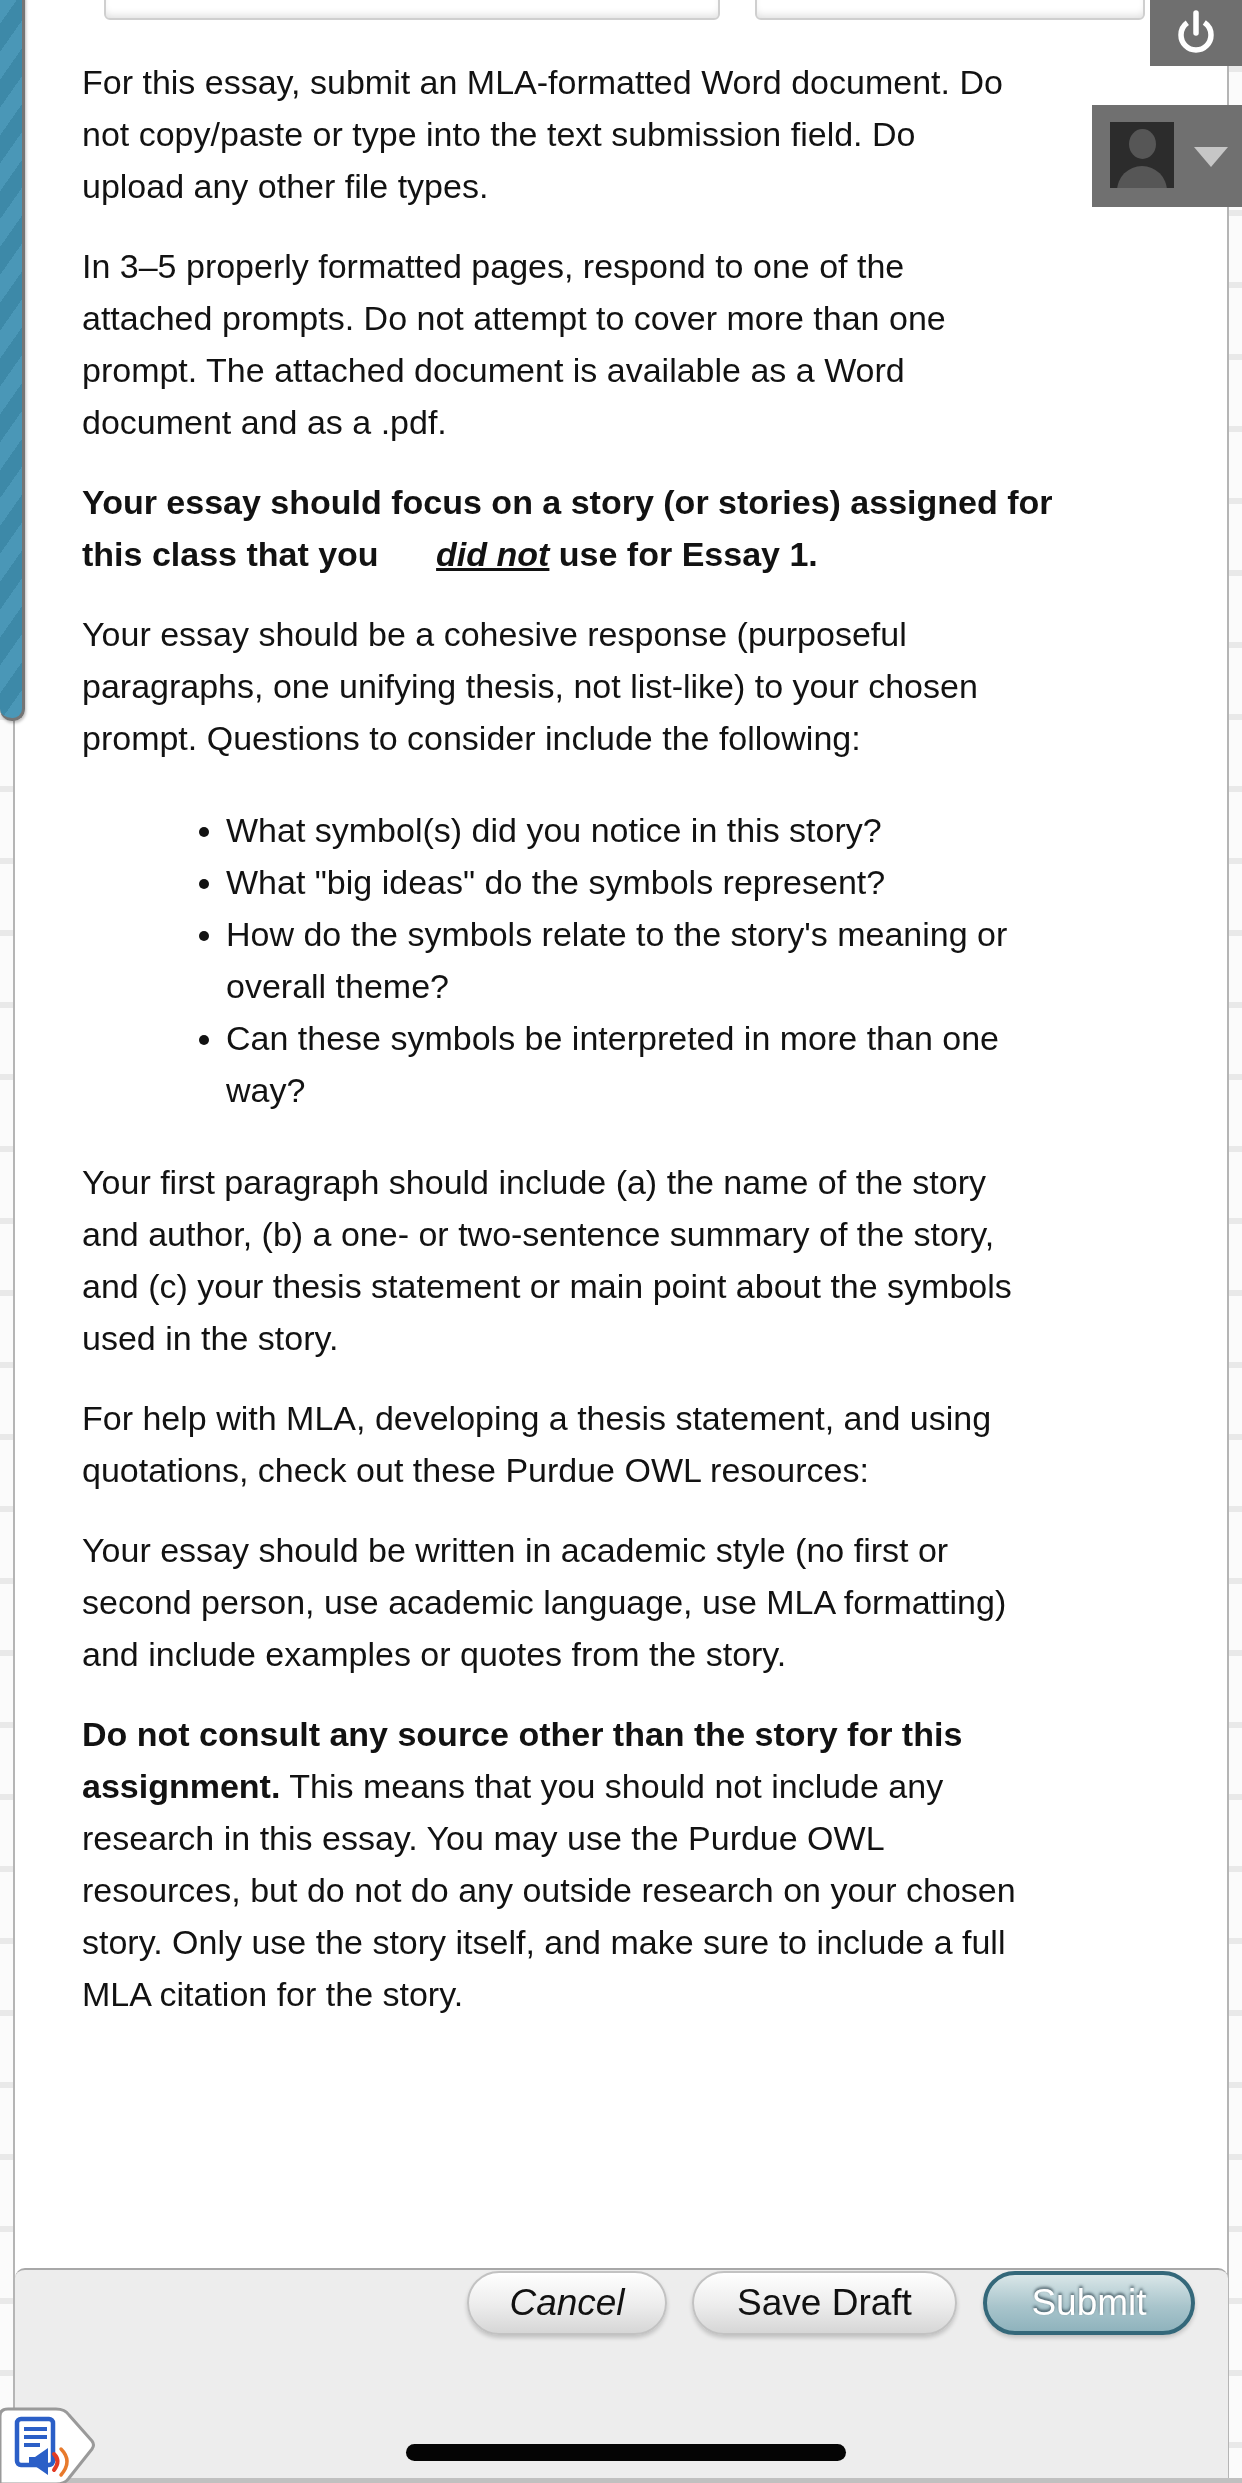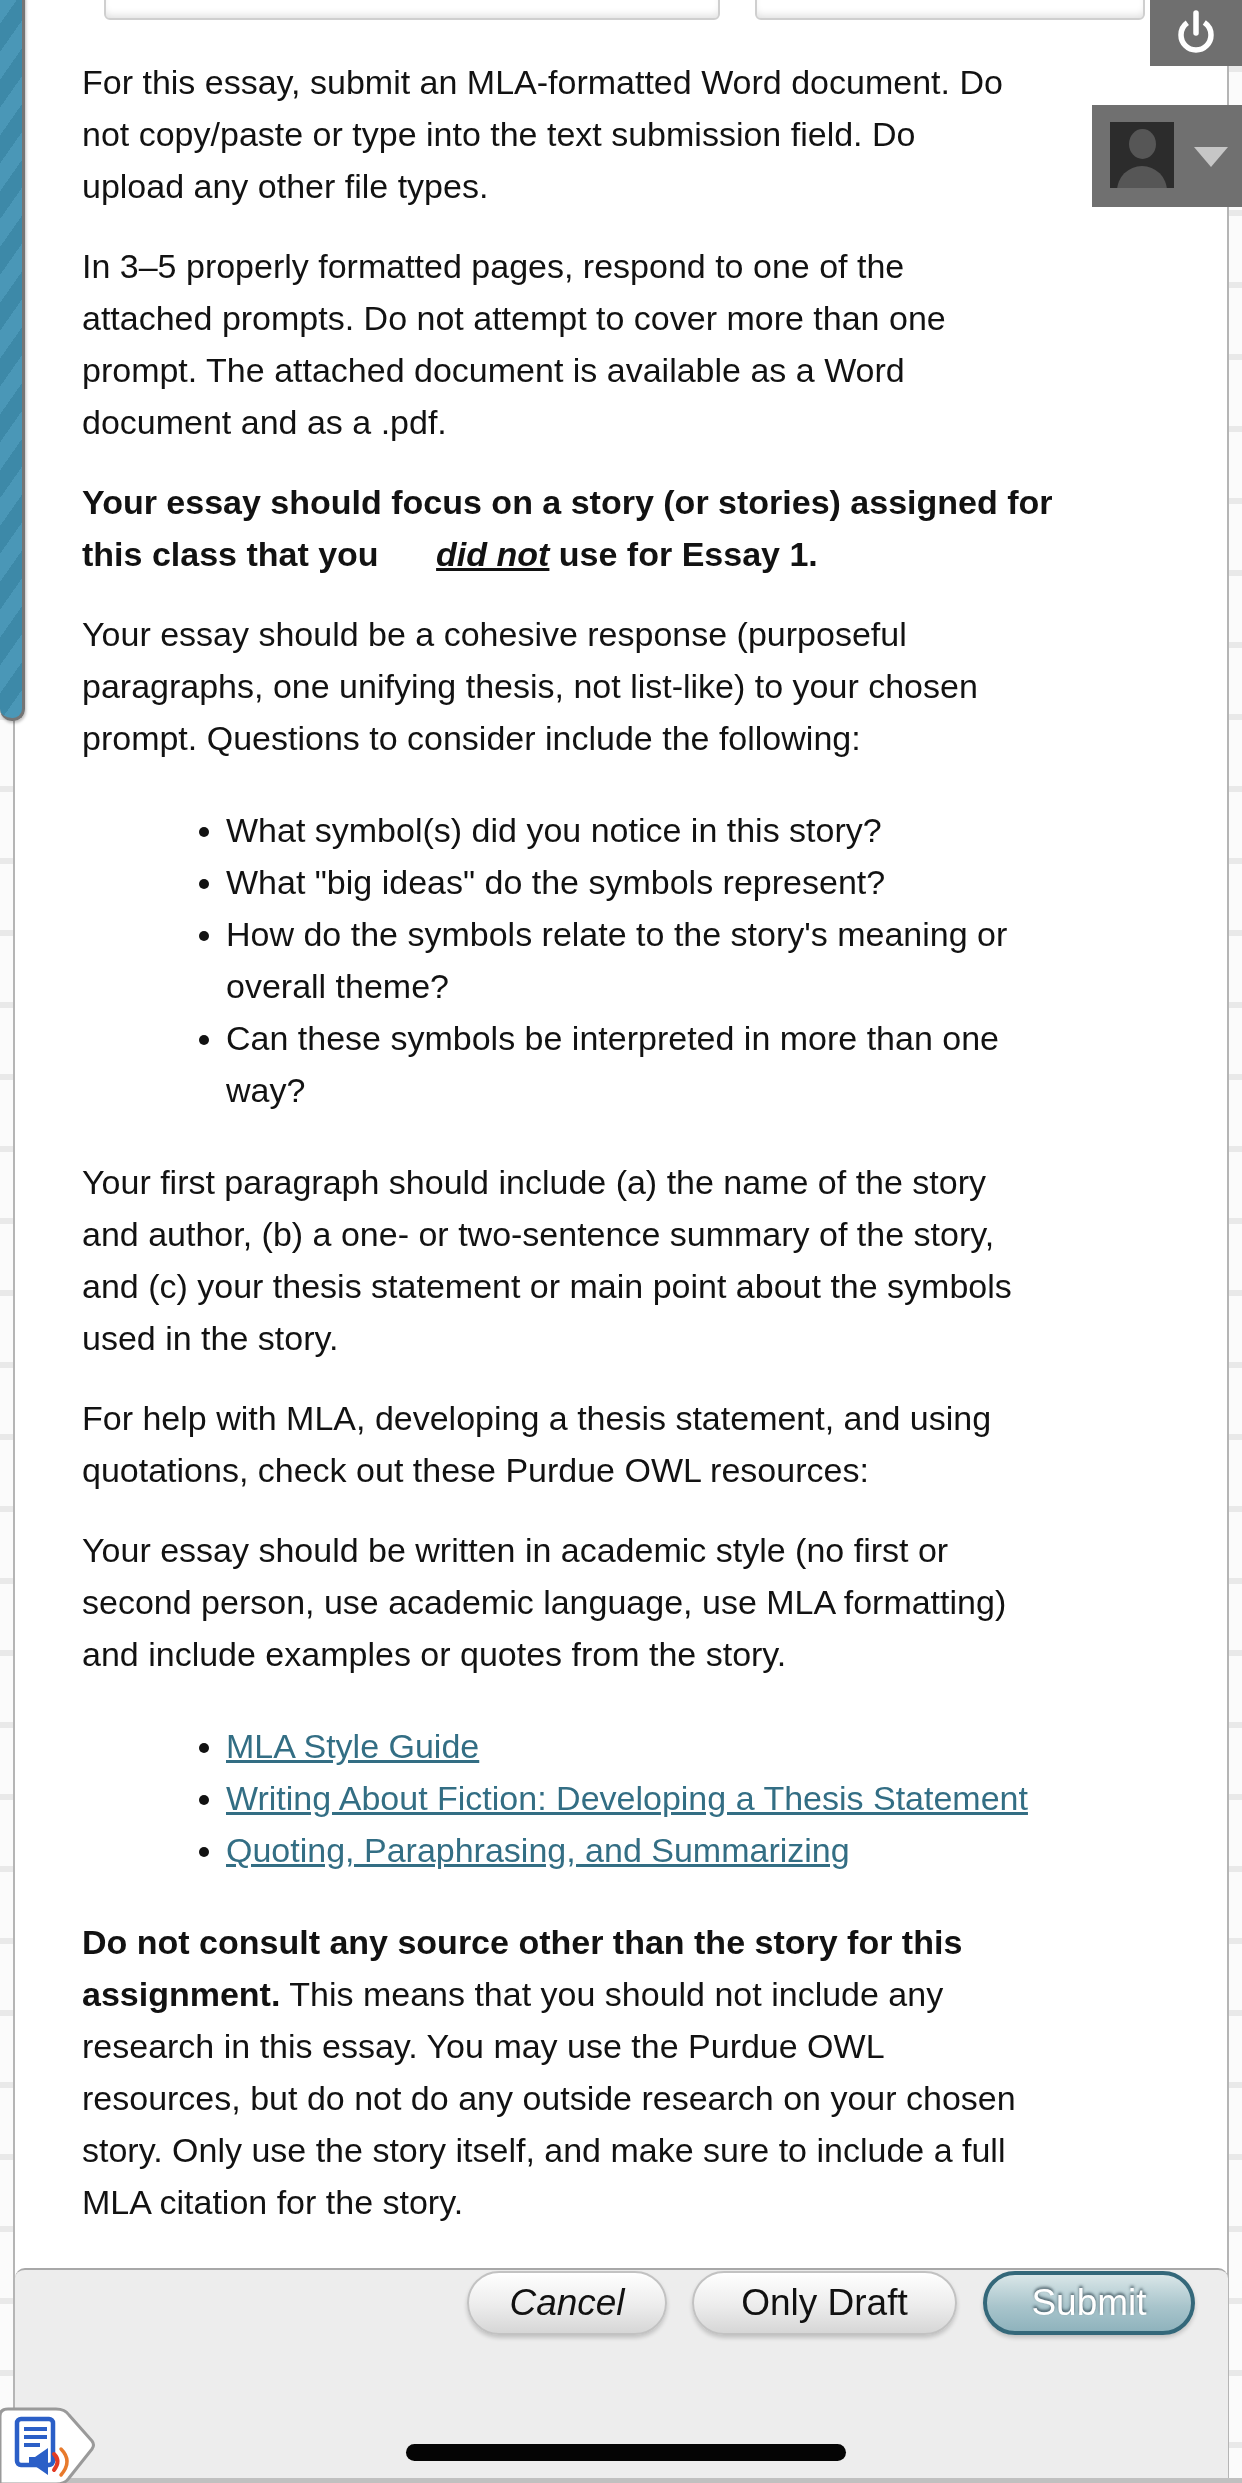--- a/index.html
+++ b/index.html
@@ -153,36 +153,31 @@
     </ul>
     <p class="para">Your first paragraph should include (a) the name of the story
 and author, (b) a one- or two-sentence summary of the story,
 and (c) your thesis statement or main point about the symbols
 used in the story.</p>
     <p class="para">For help with MLA, developing a thesis statement, and using
 quotations, check out these Purdue OWL resources:</p>
     <p class="para">Your essay should be written in academic style (no first or
 second person, use academic language, use MLA formatting)
 and include examples or quotes from the story.</p>
-    <ul>
-      <li><a class="resource-link" href="#">MLA Style Guide</a></li>
-      <li><a class="resource-link" href="#">Writing About Fiction: Developing a Thesis Statement</a></li>
-      <li><a class="resource-link" href="#">Quoting, Paraphrasing, and Summarizing</a></li>
-    </ul>
     <p class="para"><strong>Do not consult any source other than the story for this
 assignment.</strong><span> This means that you should not include any
 research in this essay. You may use the Purdue OWL
 resources, but do not do any outside research on your chosen
 story. Only use the story itself, and make sure to include a full
 MLA citation for the story.</span></p>
   </div>
 
   <div id="footer"></div>
   <button id="cancel-button" class="pill-btn">Cancel</button>
-  <button id="save-draft-button" class="pill-btn">Only Draft</button>
+  <button id="save-draft-button" class="pill-btn">Save Draft</button>
   <button id="submit-button" class="pill-btn">Submit</button>
 
   <div id="speak-badge">
     <svg width="98" height="80" viewBox="0 0 98 80">
       <path d="M0 10 Q0 3 8 3 L56 3 Q65 3 69 9 L92 35 Q95 39 92 43 L69 72 Q65 78 56 78 L0 78 Z" fill="#ffffff" stroke="#9a9a9a" stroke-width="3"></path>
       <rect x="17" y="13" width="36" height="46" rx="4" fill="#ffffff" stroke="#2b5fc7" stroke-width="4.5"></rect>
       <line x1="24" y1="23" x2="47" y2="23" stroke="#2b5fc7" stroke-width="4"></line>
       <line x1="24" y1="31" x2="47" y2="31" stroke="#2b5fc7" stroke-width="4"></line>
       <line x1="24" y1="39" x2="40" y2="39" stroke="#2b5fc7" stroke-width="4"></line>
       <path d="M48 42 L35 51 L29 51 L29 60 L35 60 L48 69 Z" fill="#2b5fc7"></path>

